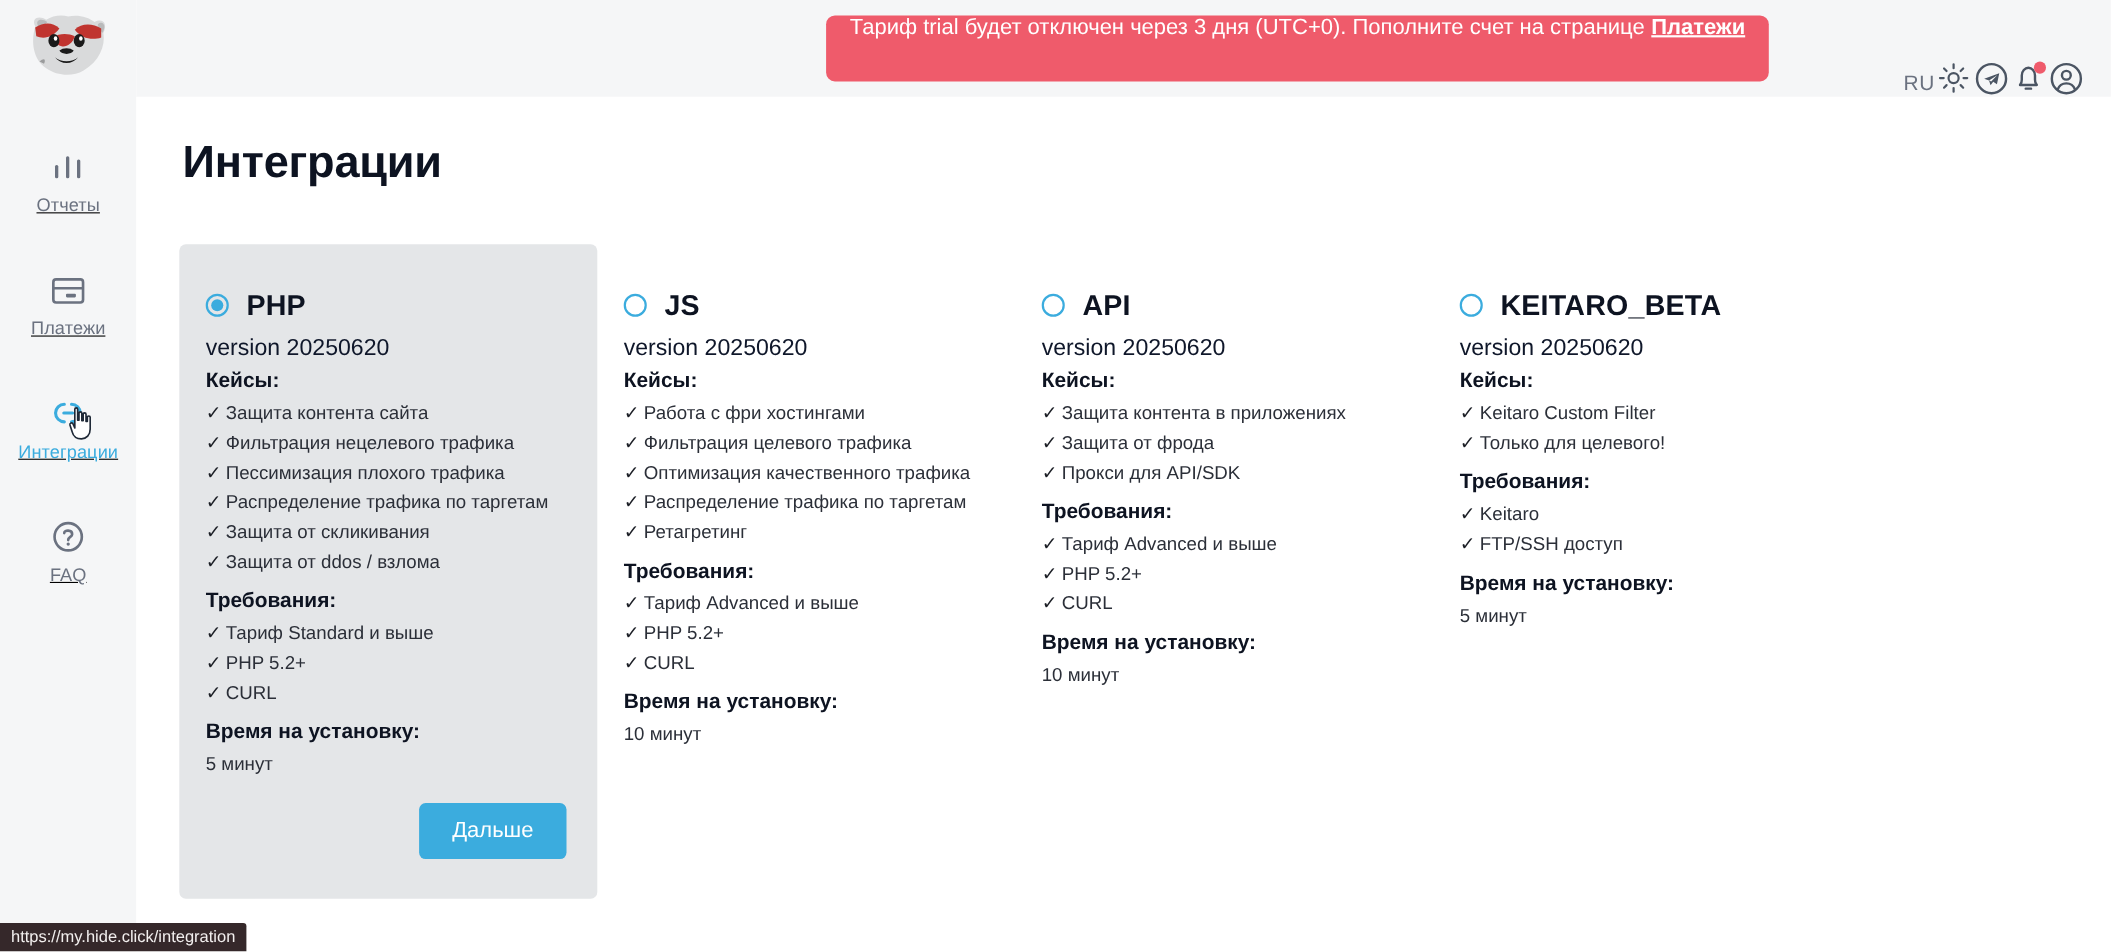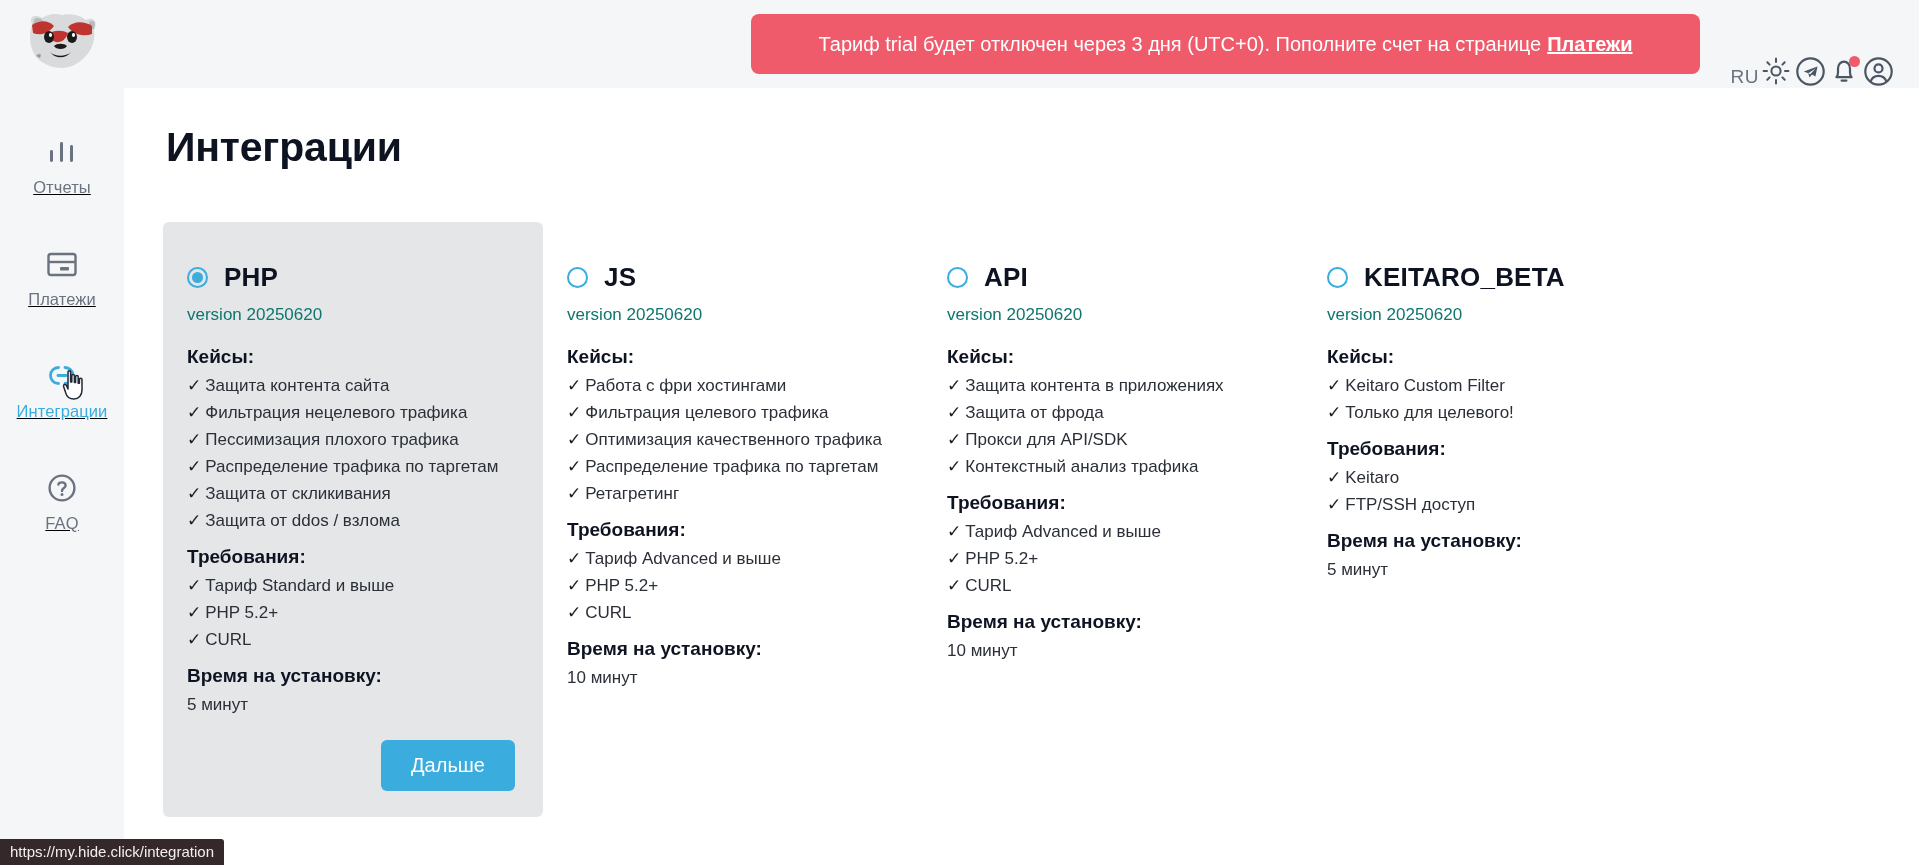--- a/index.html
+++ b/index.html
@@ -75,25 +75,24 @@
     left: 124px; top: 0;
     width: 1795px; height: 88px;
     background: #f5f6f7;
     display: flex;
     align-items: center;
   }
 
   .alert-banner {
     position: absolute;
     left: 627px; top: 14px;
-    width: 949px; height: 60px;
+    width: 857px; height: 60px;
     background: #ef5b6b;
     border-radius: 8px;
     display: flex;
-    align-items: center;
     justify-content: center;
     color: #ffffff;
     font-size: 20px;
     padding: 0 18px;
     white-space: nowrap;
   }
   .alert-link {
     color: #ffffff;
     font-weight: bold;
     text-decoration: underline;
@@ -188,23 +187,23 @@
   .radio.checked .dot { display: block; }
   .card-title {
     font-size: 26px;
     font-weight: bold;
     color: #0d1321;
     letter-spacing: .2px;
     white-space: nowrap;
   }
 
   .card-version {
-    font-size: 17px;
-    color: #0f766e;
-    margin-bottom: 21px;
+    font-size: 21px;
+    color: #0f172a;
+    margin-bottom: 7px;
   }
   .section-title {
     font-size: 19px;
     font-weight: bold;
     color: #0d1321;
     margin-top: 12px;
     margin-bottom: 4px;
   }
   .section-title.first { margin-top: 0; }
   .feat-list { list-style: none; }
@@ -461,21 +460,20 @@
           <span class="radio"></span>
           <span class="card-title">API</span>
         </div>
         <div class="card-version">version 20250620</div>
 
         <div class="section-title first">Кейсы:</div>
         <ul class="feat-list">
           <li><span class="chk">✓</span><span>Защита контента в приложениях</span></li>
           <li><span class="chk">✓</span><span>Защита от фрода</span></li>
           <li><span class="chk">✓</span><span>Прокси для API/SDK</span></li>
-          <li><span class="chk">✓</span><span>Контекстный анализ трафика</span></li>
         </ul>
 
         <div class="section-title">Требования:</div>
         <ul class="feat-list">
           <li><span class="chk">✓</span><span>Тариф Advanced и выше</span></li>
           <li><span class="chk">✓</span><span>PHP 5.2+</span></li>
           <li><span class="chk">✓</span><span>CURL</span></li>
         </ul>
 
         <div class="section-title">Время на установку:</div>

